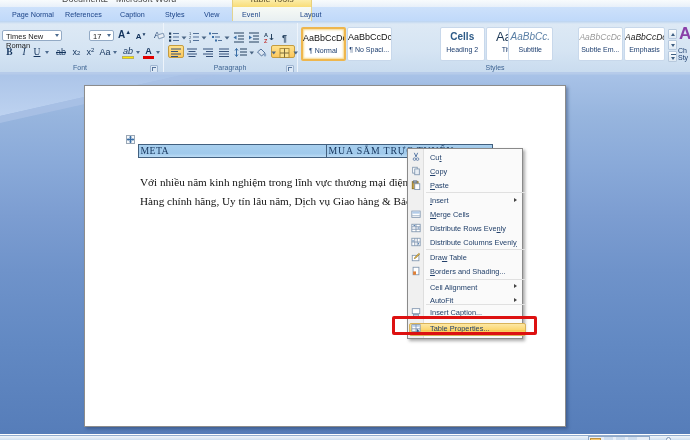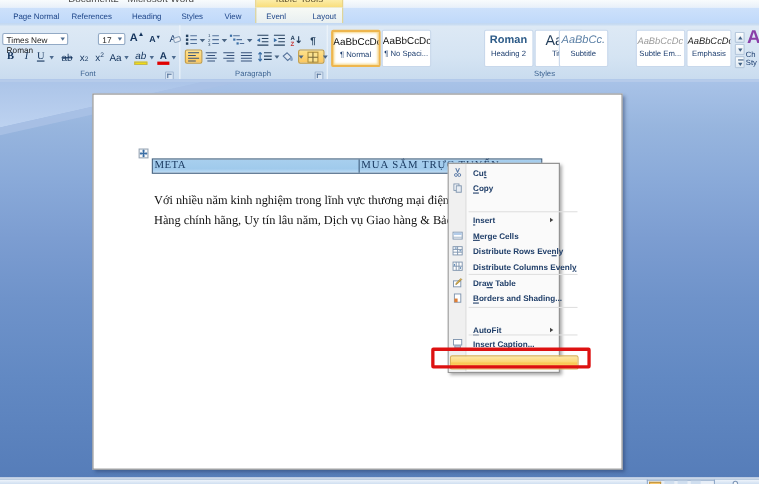--- a/index.html
+++ b/index.html
@@ -48,21 +48,21 @@
 
 #thandle { position:absolute; left:41px; top:49px; width:9px; height:9px; background:#f6f8fa; border:1px solid #9aa7b5; }
 #trow { position:absolute; left:53px; top:58px; width:355px; height:14px; background:linear-gradient(#a8cfee,#a0caec 70%,#bddcf5); border:1px solid #42607f; }
 #tdiv { position:absolute; left:187px; top:0; width:1px; height:12px; background:#42607f; }
 .tcell { position:absolute; top:0px; font-family:"Liberation Serif", serif; font-size:9.8px; color:#17365d; }
 
 
 .doctext { position:absolute; font-family:"Liberation Serif", serif; font-size:11.2px; color:#111; white-space:nowrap; }
 
 
-#menu { position:absolute; left:407px; top:76px; width:102px; height:191px; background:#fafafa; border:1px solid #8a8a8a; box-shadow:2px 2px 3px rgba(40,40,40,0.4);font-weight:bold; }
+#menu { position:absolute; left:407px; top:76px; width:116px; height:191px; background:#fafafa; border:1px solid #8a8a8a; box-shadow:2px 2px 3px rgba(40,40,40,0.4); }
 #gutter { position:absolute; left:0; top:0; width:16px; height:100%; background:#f0f0f0; border-right:1px solid #dedede; }
 .mi { position:absolute; left:0; width:100%; height:13px; font-size:7.4px; color:#22406a; }
 .mi .txt { position:absolute; left:22px; top:2.5px; white-space:nowrap; }
 .mi .arr { position:absolute; right:5px; top:4px; width:0; height:0; border-top:2.5px solid transparent; border-bottom:2.5px solid transparent; border-left:3.5px solid #444; }
 .msep { position:absolute; left:18px; width:99px; height:1px; background:#e0e0e0; }
 .mico { position:absolute; left:3px; top:1.5px; width:10px; height:10px; }
 #hot { position:absolute; left:1px; top:174px; width:117px; height:13px; background:linear-gradient(#fde8a5,#fbd772 50%,#f9c64f 51%,#fdda7e); border:1px solid #d9b35a; border-radius:2px; }
 #redbox { position:absolute; left:392px; top:322px; width:145px; height:19px; border:3px solid #dd1111; border-radius:2px; z-index:60; }
 
 
@@ -75,25 +75,25 @@
   <div class="abs" id="titlebar">
     <div class="abs" id="titletext">Document2 - Microsoft Word</div>
   </div>
   <div class="abs" id="ttools">
       <div id="ttoolstext">Table Tools</div>
     </div>
   <div class="abs" id="tabrow">
     <div class="abs" id="ctxtabs"></div>
     <div class="tab" style="left:12px;">Page Normal</div>
     <div class="tab" style="left:65px;">References</div>
-    <div class="tab" style="left:120px;">Heading</div>
+    <div class="tab" style="left:120px;">Caption</div>
     <div class="tab" style="left:165px;">Styles</div>
     <div class="tab" style="left:204px;">View</div>
     <div class="tab" style="left:242px;">Evenl</div>
-    <div class="tab" style="left:284px;">Layout</div>
+    <div class="tab" style="left:300px;">Layout</div>
   </div>
 
   <div class="abs" id="ribbon">
 
     <div class="gdiv" style="left:163px;"></div>
     <div class="gdiv" style="left:297px;"></div>
     <div class="glabel" style="left:0px; width:160px;">Font</div>
     <div class="glabel" style="left:166px; width:128px;">Paragraph</div>
     <div class="glabel" style="left:300px; width:390px;">Styles</div>
     <div class="dlg" style="left:150px;"></div>
@@ -244,21 +244,21 @@
 
     <div class="stile sel" style="left:301px;">
         <span class="prev" style="color:#111;">AaBbCcDc</span>
         <span class="lbl">¶ Normal</span>
       </div>
     <div class="stile" style="left:347px;">
         <span class="prev" style="color:#111;">AaBbCcDc</span>
         <span class="lbl">¶ No Spaci...</span>
       </div>
     <div class="stile" style="left:440px;">
-        <span class="prev" style="color:#2c5a87; font-weight:bold; font-size:10px;">Roman</span>
+        <span class="prev" style="color:#2c5a87; font-weight:bold; font-size:10px;">Cells</span>
         <span class="lbl">Heading 2</span>
       </div>
     <div class="stile" style="left:486px;">
         <span class="prev" style="color:#1f3a57; font-size:13px; font-family:Liberation Sans, sans-serif;">AaB</span>
         <span class="lbl">Title</span>
       </div>
     <div class="stile" style="left:508px;">
         <span class="prev" style="color:#5a7fa5; font-style:italic; font-size:10px;">AaBbCc.</span>
         <span class="lbl">Subtitle</span>
       </div>
@@ -324,20 +324,28 @@
           </svg>
           <span class="txt">Cu<u>t</u></span>
         </div>
       <div class="mi" style="top:15.5px;">
           <svg class="mico" viewBox="0 0 12 12">
             <rect x="2" y="1.5" width="5.5" height="7" fill="#fff" stroke="#7d93ad"></rect>
             <rect x="4.5" y="3.5" width="5.5" height="7" fill="#e8edf3" stroke="#7d93ad"></rect>
           </svg>
           <span class="txt"><u>C</u>opy</span>
         </div>
+      <div class="mi" style="top:29.5px;">
+          <svg class="mico" viewBox="0 0 12 12">
+            <rect x="1.5" y="2" width="7" height="8.5" fill="#c8a24a" stroke="#8a701f"></rect>
+            <rect x="3" y="1" width="4" height="2.5" fill="#9aa7b8" stroke="#6c7a8a"></rect>
+            <rect x="4.5" y="4.5" width="6" height="7" fill="#fff" stroke="#7d93ad"></rect>
+          </svg>
+          <span class="txt"><u>P</u>aste</span>
+        </div>
       <div class="msep" style="top:43px;"></div>
       <div class="mi" style="top:44.5px;">
           <span class="txt"><u>I</u>nsert</span>
           <i class="arr"></i>
         </div>
       <div class="mi" style="top:58px;">
           <svg class="mico" viewBox="0 0 12 12">
             <rect x="1" y="2.5" width="10" height="7.5" fill="#fff" stroke="#7d93ad"></rect>
             <rect x="1.5" y="3" width="9" height="2.6" fill="#b3cce9"></rect>
             <line x1="1" y1="8" x2="11" y2="8" stroke="#9fb3c8"></line>
@@ -373,31 +381,45 @@
           <span class="txt">Dra<u>w</u> Table</span>
         </div>
       <div class="mi" style="top:115.5px;">
           <svg class="mico" viewBox="0 0 12 12">
             <rect x="2.5" y="1.5" width="7" height="9" fill="#fff" stroke="#7d93ad"></rect>
             <rect x="2.5" y="6.5" width="3.5" height="4" fill="#e07f35"></rect>
           </svg>
           <span class="txt"><u>B</u>orders and Shading...</span>
         </div>
       <div class="msep" style="top:129.5px;"></div>
+      <div class="mi" style="top:131px;">
+          <span class="txt">Cell Ali<u>g</u>nment</span>
+          <i class="arr"></i>
+        </div>
       <div class="mi" style="top:144.5px;">
           <span class="txt"><u>A</u>utoFit</span>
           <i class="arr"></i>
         </div>
       <div class="msep" style="top:155px;"></div>
       <div class="mi" style="top:156.5px;">
           <svg class="mico" viewBox="0 0 12 12">
             <rect x="1.5" y="2" width="9" height="6" fill="#fff" stroke="#7d93ad"></rect>
             <rect x="3" y="9" width="6" height="2" fill="#d6e2ef" stroke="#7d93ad"></rect>
           </svg>
           <span class="txt">Insert Caption...</span>
+        </div>
+      <div class="mi" style="top:172.5px;">
+          <svg class="mico" viewBox="0 0 12 12">
+            <rect x="1" y="2" width="10" height="8" fill="#fff" stroke="#7d93ad"></rect>
+            <rect x="1.5" y="2.5" width="9" height="2" fill="#b3cce9"></rect>
+            <line x1="1" y1="7" x2="11" y2="7" stroke="#7d93ad"></line>
+            <line x1="6" y1="2" x2="6" y2="10" stroke="#7d93ad"></line>
+            <path d="M7 7 l3 2.5 l-1.2 0.2 l0.8 1.6 l-1 0.5 l-0.8-1.6 l-0.9 0.9 Z" fill="#2f5a8f"></path>
+          </svg>
+          <span class="txt">Table P<u>r</u>operties...</span>
         </div>
     </div>
     <div id="redbox" style="left:392px; top:244px; width:145px; height:19px;"></div>
   </div>
   <div id="statusbar">
     <div style="position:absolute;left:588px;top:0px;width:62px;height:4px;background:#e7eef7;border:1px solid #8fa8c8;border-bottom:none;"></div>
     <div style="position:absolute;left:590px;top:1.5px;width:11px;height:3.5px;background:#f5c56a;border:1px solid #c09340;border-bottom:none;"></div>
     <div style="position:absolute;left:604px;top:1px;width:9px;height:3px;background:#cfdeef;"></div>
     <div style="position:absolute;left:616px;top:1px;width:9px;height:3px;background:#cfdeef;"></div>
     <div style="position:absolute;left:628px;top:1px;width:9px;height:3px;background:#cfdeef;"></div>

